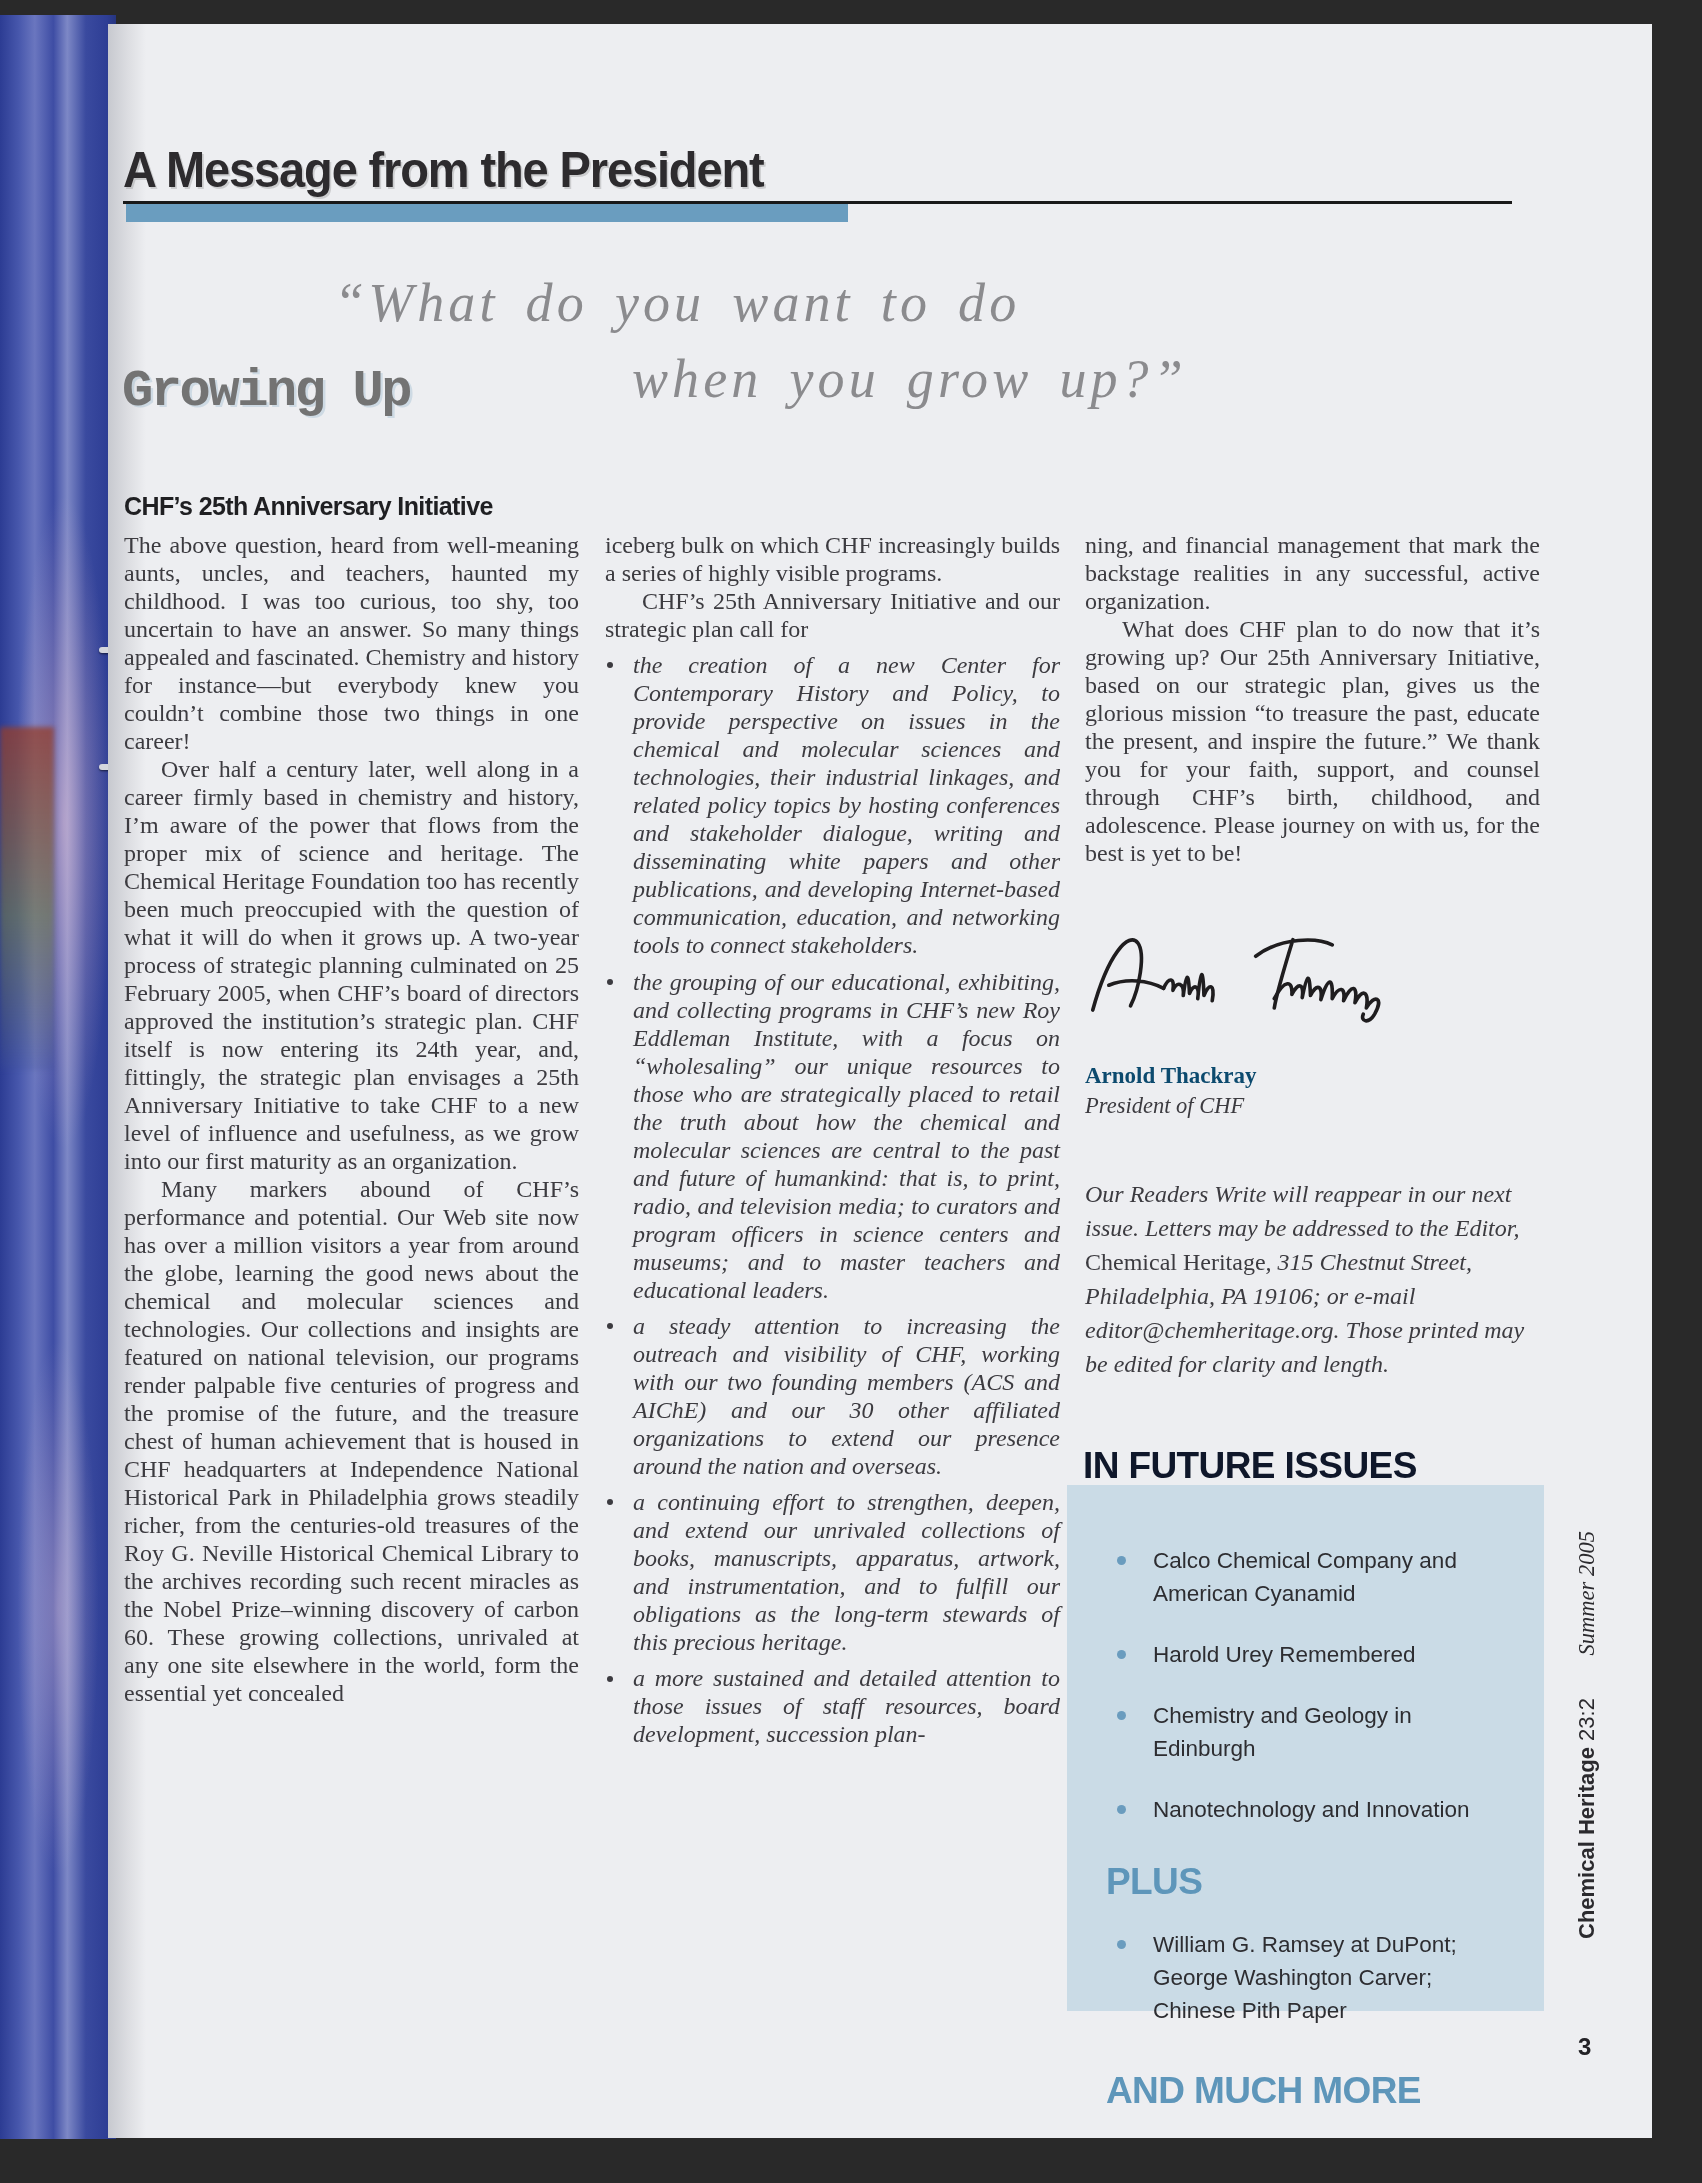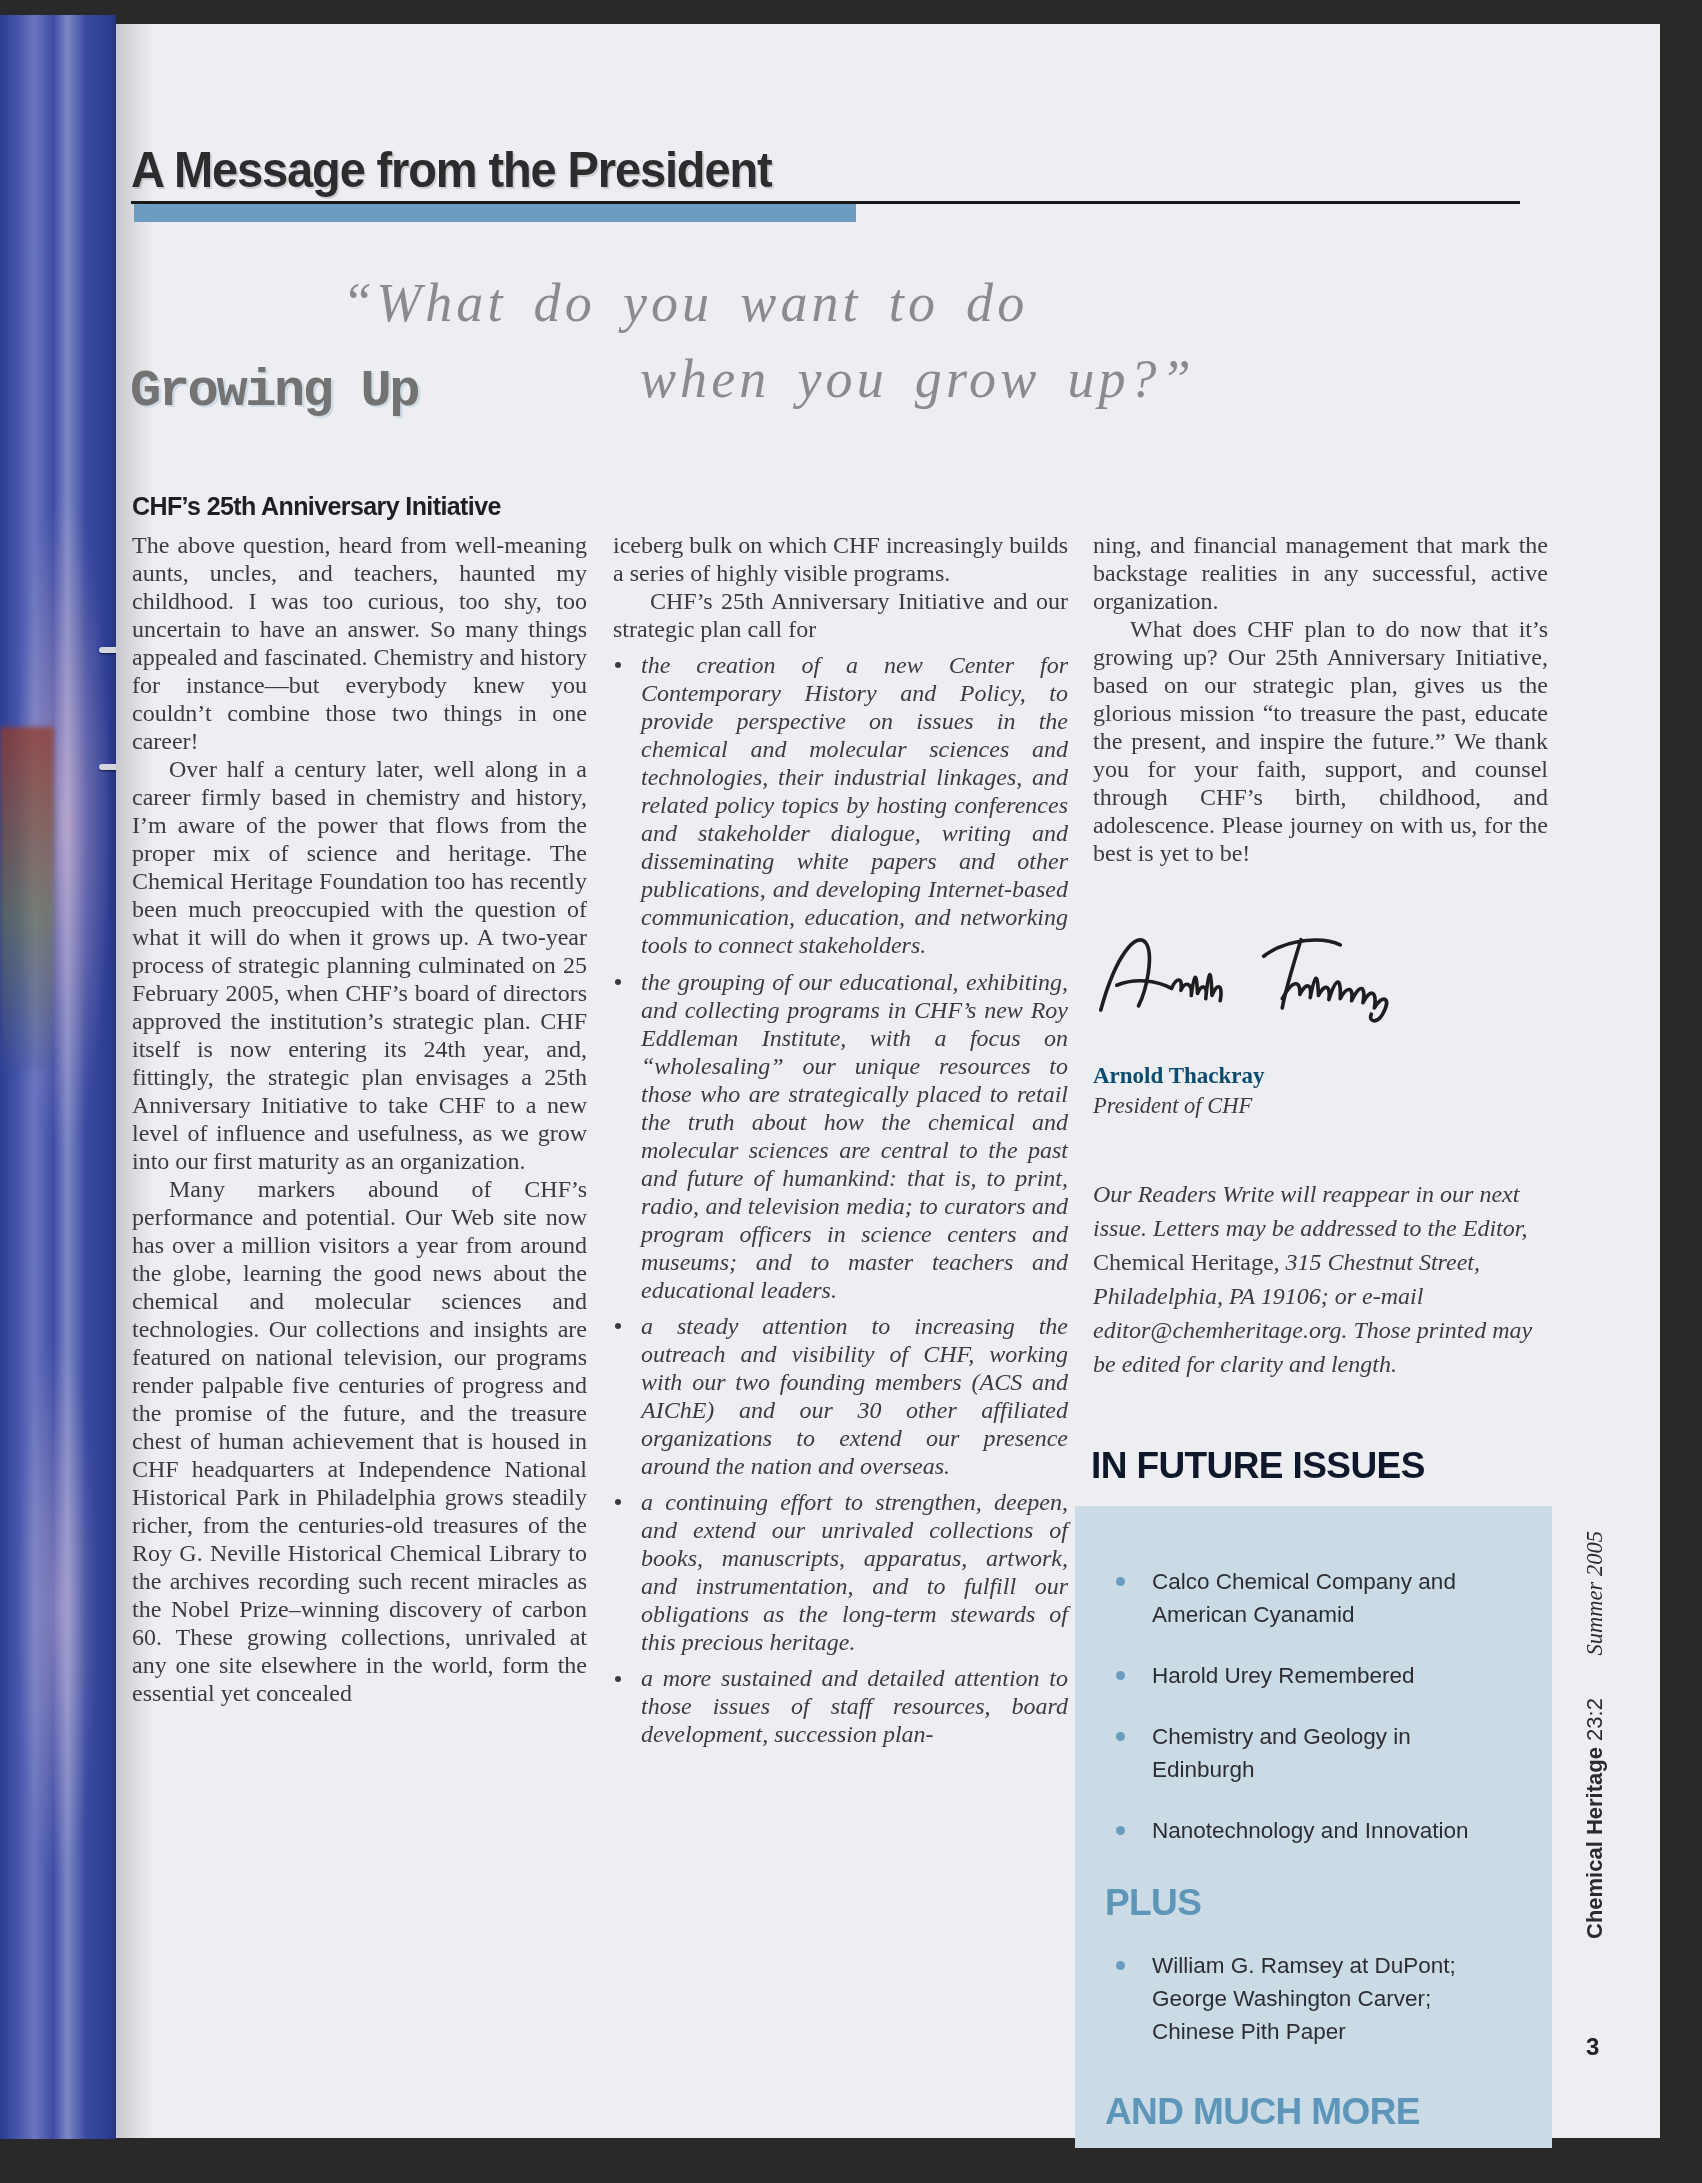--- a/index.html
+++ b/index.html
@@ -10,21 +10,21 @@
     background:
       radial-gradient(ellipse 60% 22% at 55% 38%, rgba(255,205,215,.45), transparent 70%),
       radial-gradient(ellipse 50% 18% at 50% 75%, rgba(255,215,225,.35), transparent 70%),
       linear-gradient(90deg,#2c3c93 0%,#4757ac 16%,#6a76bf 30%,#3e4da4 46%,#7d88c6 58%,#3a4a9f 74%,#2e3e95 92%,#26357f 100%);}
   #strip-art{position:absolute;left:0;top:712px;width:54px;height:343px;
     background:linear-gradient(180deg,rgba(150,60,40,.75),rgba(110,120,70,.6) 55%,rgba(60,80,150,.2));
     filter:blur(2.4px);}
   .staple{position:absolute;left:99px;width:31px;height:6px;background:#d4d6dd;border-radius:3px;
     box-shadow:0 1.2px 1.8px rgba(0,0,0,.5);}
   
-  #page{position:absolute;left:116px;top:24px;width:1544px;height:2114px;background:#edeef1;}
+  #page{position:absolute;left:108px;top:24px;width:1544px;height:2114px;background:#edeef1;}
   #page-edge{position:absolute;left:0;top:0;width:38px;height:100%;
     background:linear-gradient(90deg,#c7c9cf,#dddee2 55%,rgba(237,238,241,0));}
   
   #hdr-title{position:absolute;left:15.4px;top:117px;font-family:"Liberation Sans",sans-serif;
     font-weight:bold;font-size:50px;letter-spacing:-1.2px;color:#2d2b2e;white-space:nowrap;
     transform:scaleX(.94);transform-origin:0 0;text-shadow:1.8px 1.8px 0 rgba(130,130,130,.30);}
   #hdr-line{position:absolute;left:15.4px;top:177px;width:1389px;height:3px;background:#191919;}
   #hdr-bar{position:absolute;left:18px;top:180px;width:722px;height:18px;background:#6a9dbf;}
   
   .quote-line{position:absolute;font-style:italic;font-size:54px;color:#8b8b8e;
@@ -50,22 +50,22 @@
   #sig-block{margin-top:54px;}
   #sig-svg{width:331px;height:116px;display:block;}
   #sig-name{font-family:Liberation Serif, serif;font-weight:bold;font-size:23px;color:#0c4a6e;
     margin-top:25px;}
   #sig-title{font-style:italic;font-size:22.5px;color:#3c3b40;margin-top:2.4px;}
   #note{margin-top:57px;font-style:italic;font-size:24px;line-height:34px;color:#3c3b40;text-align:left;}
   #note .roman{font-style:normal;}
   
   #future-heading{position:absolute;left:975px;top:1421px;font-family:"Liberation Sans",sans-serif;
     font-weight:bold;font-size:37px;letter-spacing:-0.6px;color:#0f172a;white-space:nowrap;}
-  #future-box{position:absolute;left:959px;top:1461px;width:477px;height:642px;background:#cadbe6;
-    box-sizing:border-box;padding:59px 33px 0 30px;font-family:"Liberation Sans",sans-serif;margin-top:21px;}
+  #future-box{position:absolute;left:959px;top:1461px;width:477px;height:526px;background:#cadbe6;
+    box-sizing:border-box;padding:59px 33px 0 39px;font-family:"Liberation Sans",sans-serif;}
   ul.fb-list{list-style:none;margin:0;padding:0;}
   ul.fb-list li{position:relative;padding-left:47px;margin-bottom:28px;
     font-size:22.5px;line-height:33px;color:#2d2d31;}
   .dot-lg{position:absolute;left:10.6px;top:12px;width:9px;height:9px;border-radius:50%;background:#6a9cbe;}
   .fb-subhead{font-weight:bold;font-size:37px;letter-spacing:-0.6px;color:#5e96ba;margin:35px 0 25px 0;}
   #fb-more{margin-top:43px;margin-bottom:0;}
   
   #sidebar{position:absolute;left:1462px;top:1915px;width:408px;height:33px;
     transform:rotate(-90deg);transform-origin:0 0;display:flex;justify-content:space-between;
     align-items:center;white-space:nowrap;}

